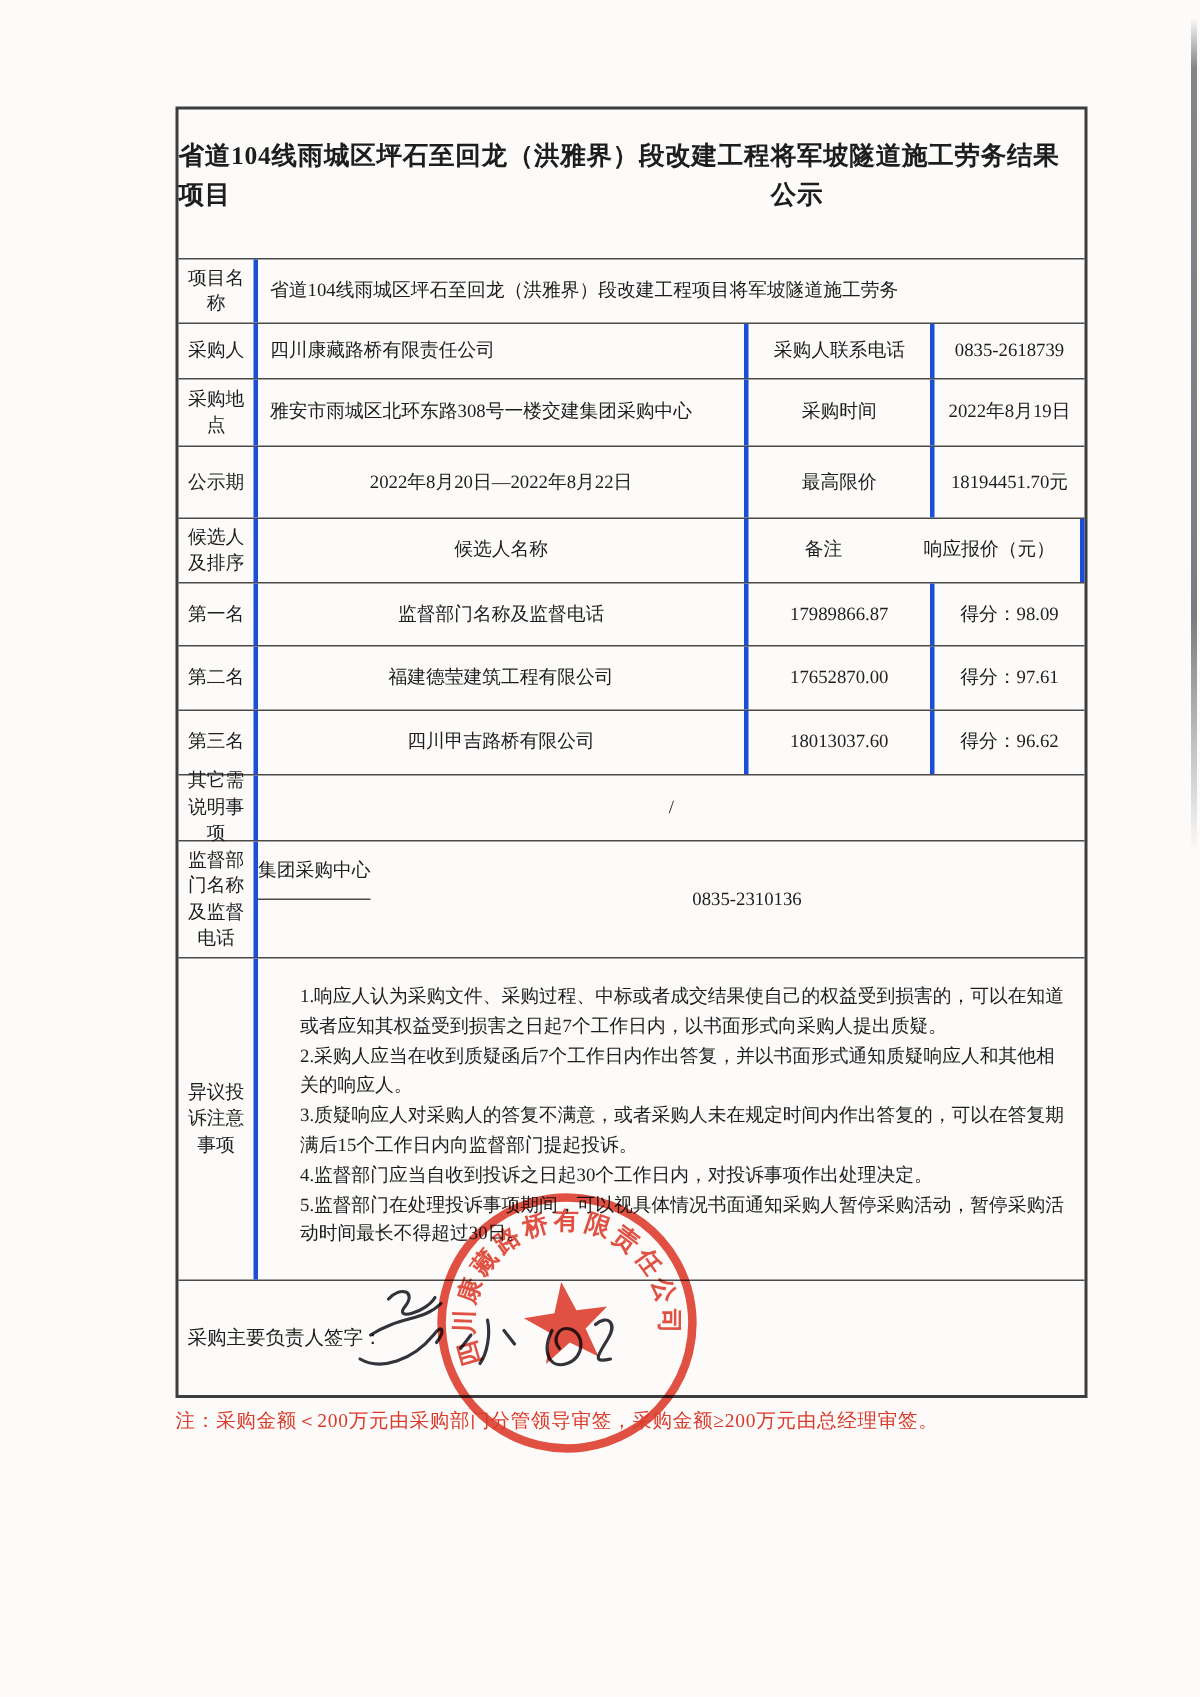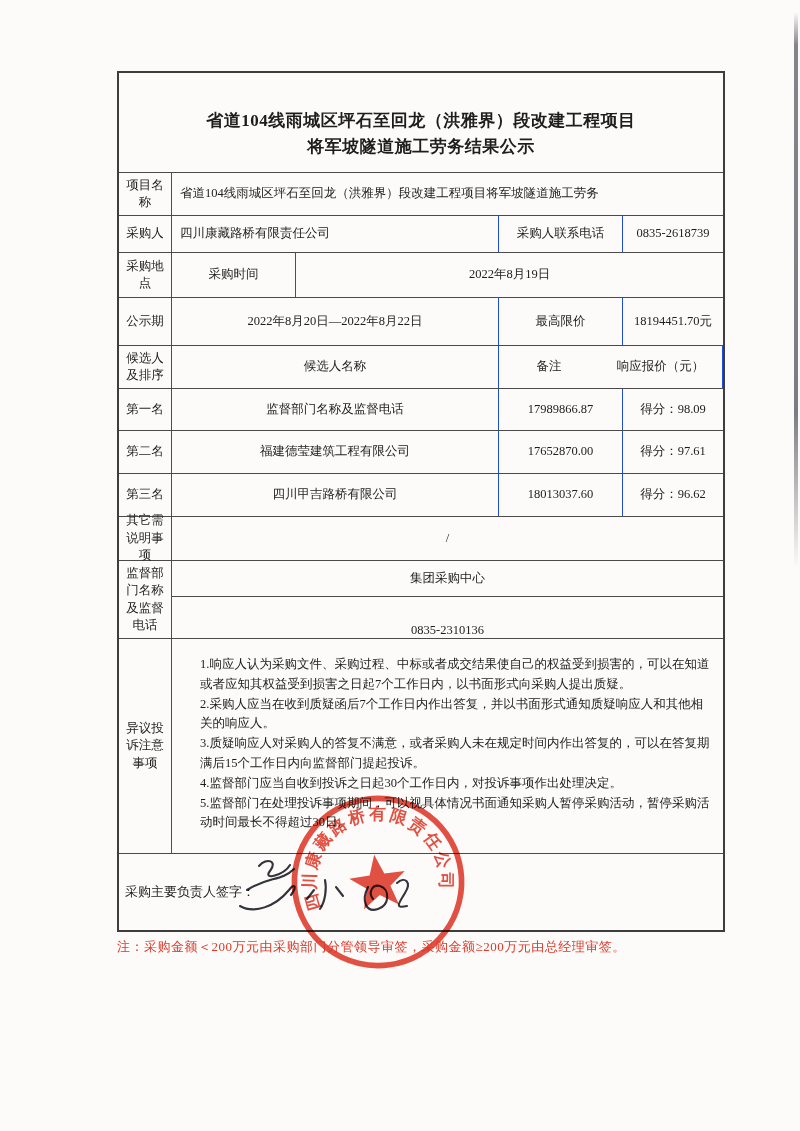--- a/index.html
+++ b/index.html
@@ -19,41 +19,41 @@
       rgba(92,92,102,.8) 72%, rgba(92,92,102,0) 100%);
   }
 
   .tbl {
     position:absolute; left:117px; top:71px; width:608px;
     border:2px solid #3d3d3d; box-sizing:border-box; background:transparent;
   }
   .row { display:flex; box-sizing:border-box; border-bottom:1px solid #4a4a4a; }
   .row.last { border-bottom:none; }
   .cell {
-    box-sizing:border-box; border-right:1px solid #1d4ed8;
+    box-sizing:border-box; border-right:3px solid #1d4ed8;
     display:flex; align-items:center; justify-content:center;
     text-align:center; font-size:12.5px; line-height:1.4; padding:2px 4px;
   }
   .cell.end { border-right:none; }
   .lbl  { width:53px; flex:none; padding:2px 5px; }
   .c2   { width:327px; flex:none; }
   .c3   { width:124px; flex:none;font-family:Liberation Serif, serif; }
   .c4   { flex:1; }
   .wide { flex:1; }
   .left { justify-content:flex-start; text-align:left; padding-left:8px; }
 
   .title-row {
-    height:100px; display:flex; flex-direction:column;
+    height:100px; display:flex; flex-direction:row;
     justify-content:flex-end; align-items:center;
     padding-bottom:12px; box-sizing:border-box;
     border-bottom:1px solid #4a4a4a;
   }
   .title-line { font-size:17px; font-weight:bold; letter-spacing:.5px; line-height:26px; }
 
-  .sup-stack { flex:1; display:flex; flex-direction:column;gap:26px; }
+  .sup-stack { flex:1; display:flex; flex-direction:row;gap:26px; }
   .sup-cell {
     box-sizing:border-box; display:flex; align-items:center; justify-content:center;
     font-size:12.5px;
   }
   .sup-top { height:39px; border-bottom:1px solid #4a4a4a; }
   .sup-bot { flex:1; }
 
   .objection-text {
     white-space:pre-line; text-align:left;
     align-items:flex-start; justify-content:flex-start;
@@ -100,20 +100,21 @@
 
     <div class="row" style="height:37px">
       <div class="cell lbl">采购人</div>
       <div class="cell c2 left">四川康藏路桥有限责任公司</div>
       <div class="cell c3">采购人联系电话</div>
       <div class="cell c4 end">0835-2618739</div>
     </div>
 
     <div class="row" style="height:45px">
       <div class="cell lbl">采购地点</div>
+      <div class="cell c2 left">雅安市雨城区北环东路308号一楼交建集团采购中心</div>
       <div class="cell c3">采购时间</div>
       <div class="cell c4 end">2022年8月19日</div>
     </div>
 
     <div class="row" style="height:48px">
       <div class="cell lbl">公示期</div>
       <div class="cell c2">2022年8月20日—2022年8月22日</div>
       <div class="cell c3">最高限价</div>
       <div class="cell c4 end">18194451.70元</div>
     </div>

